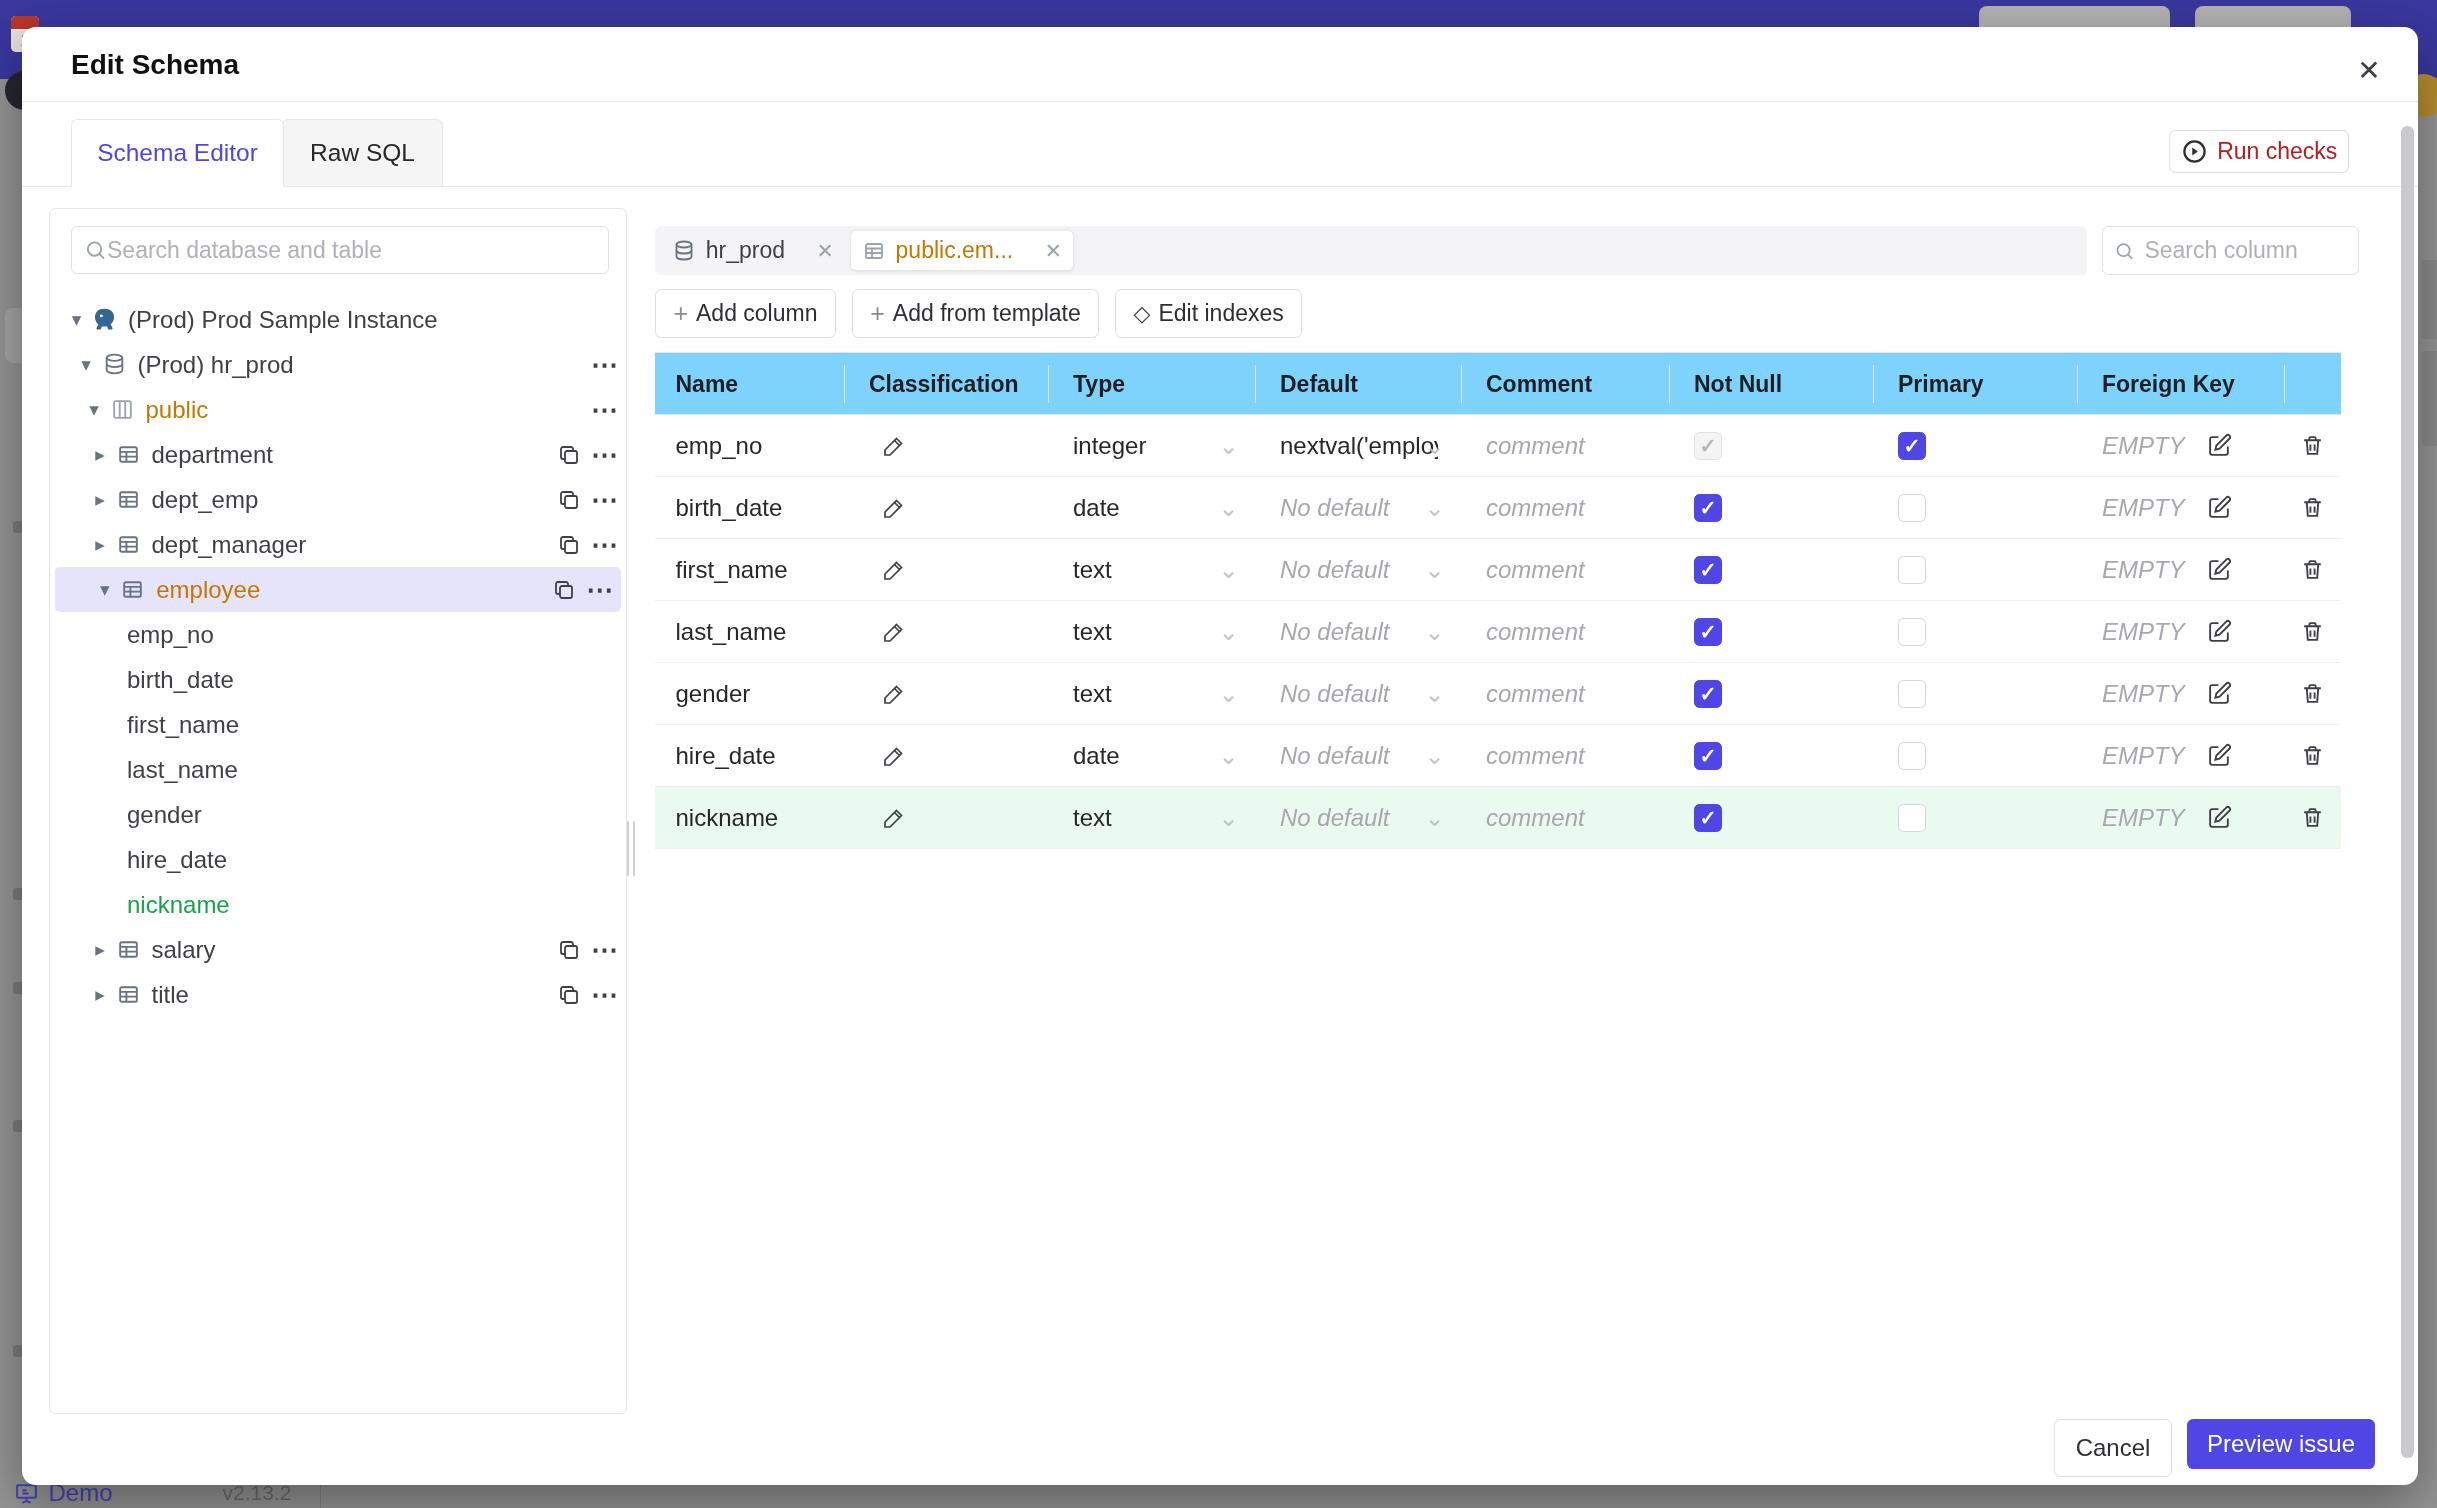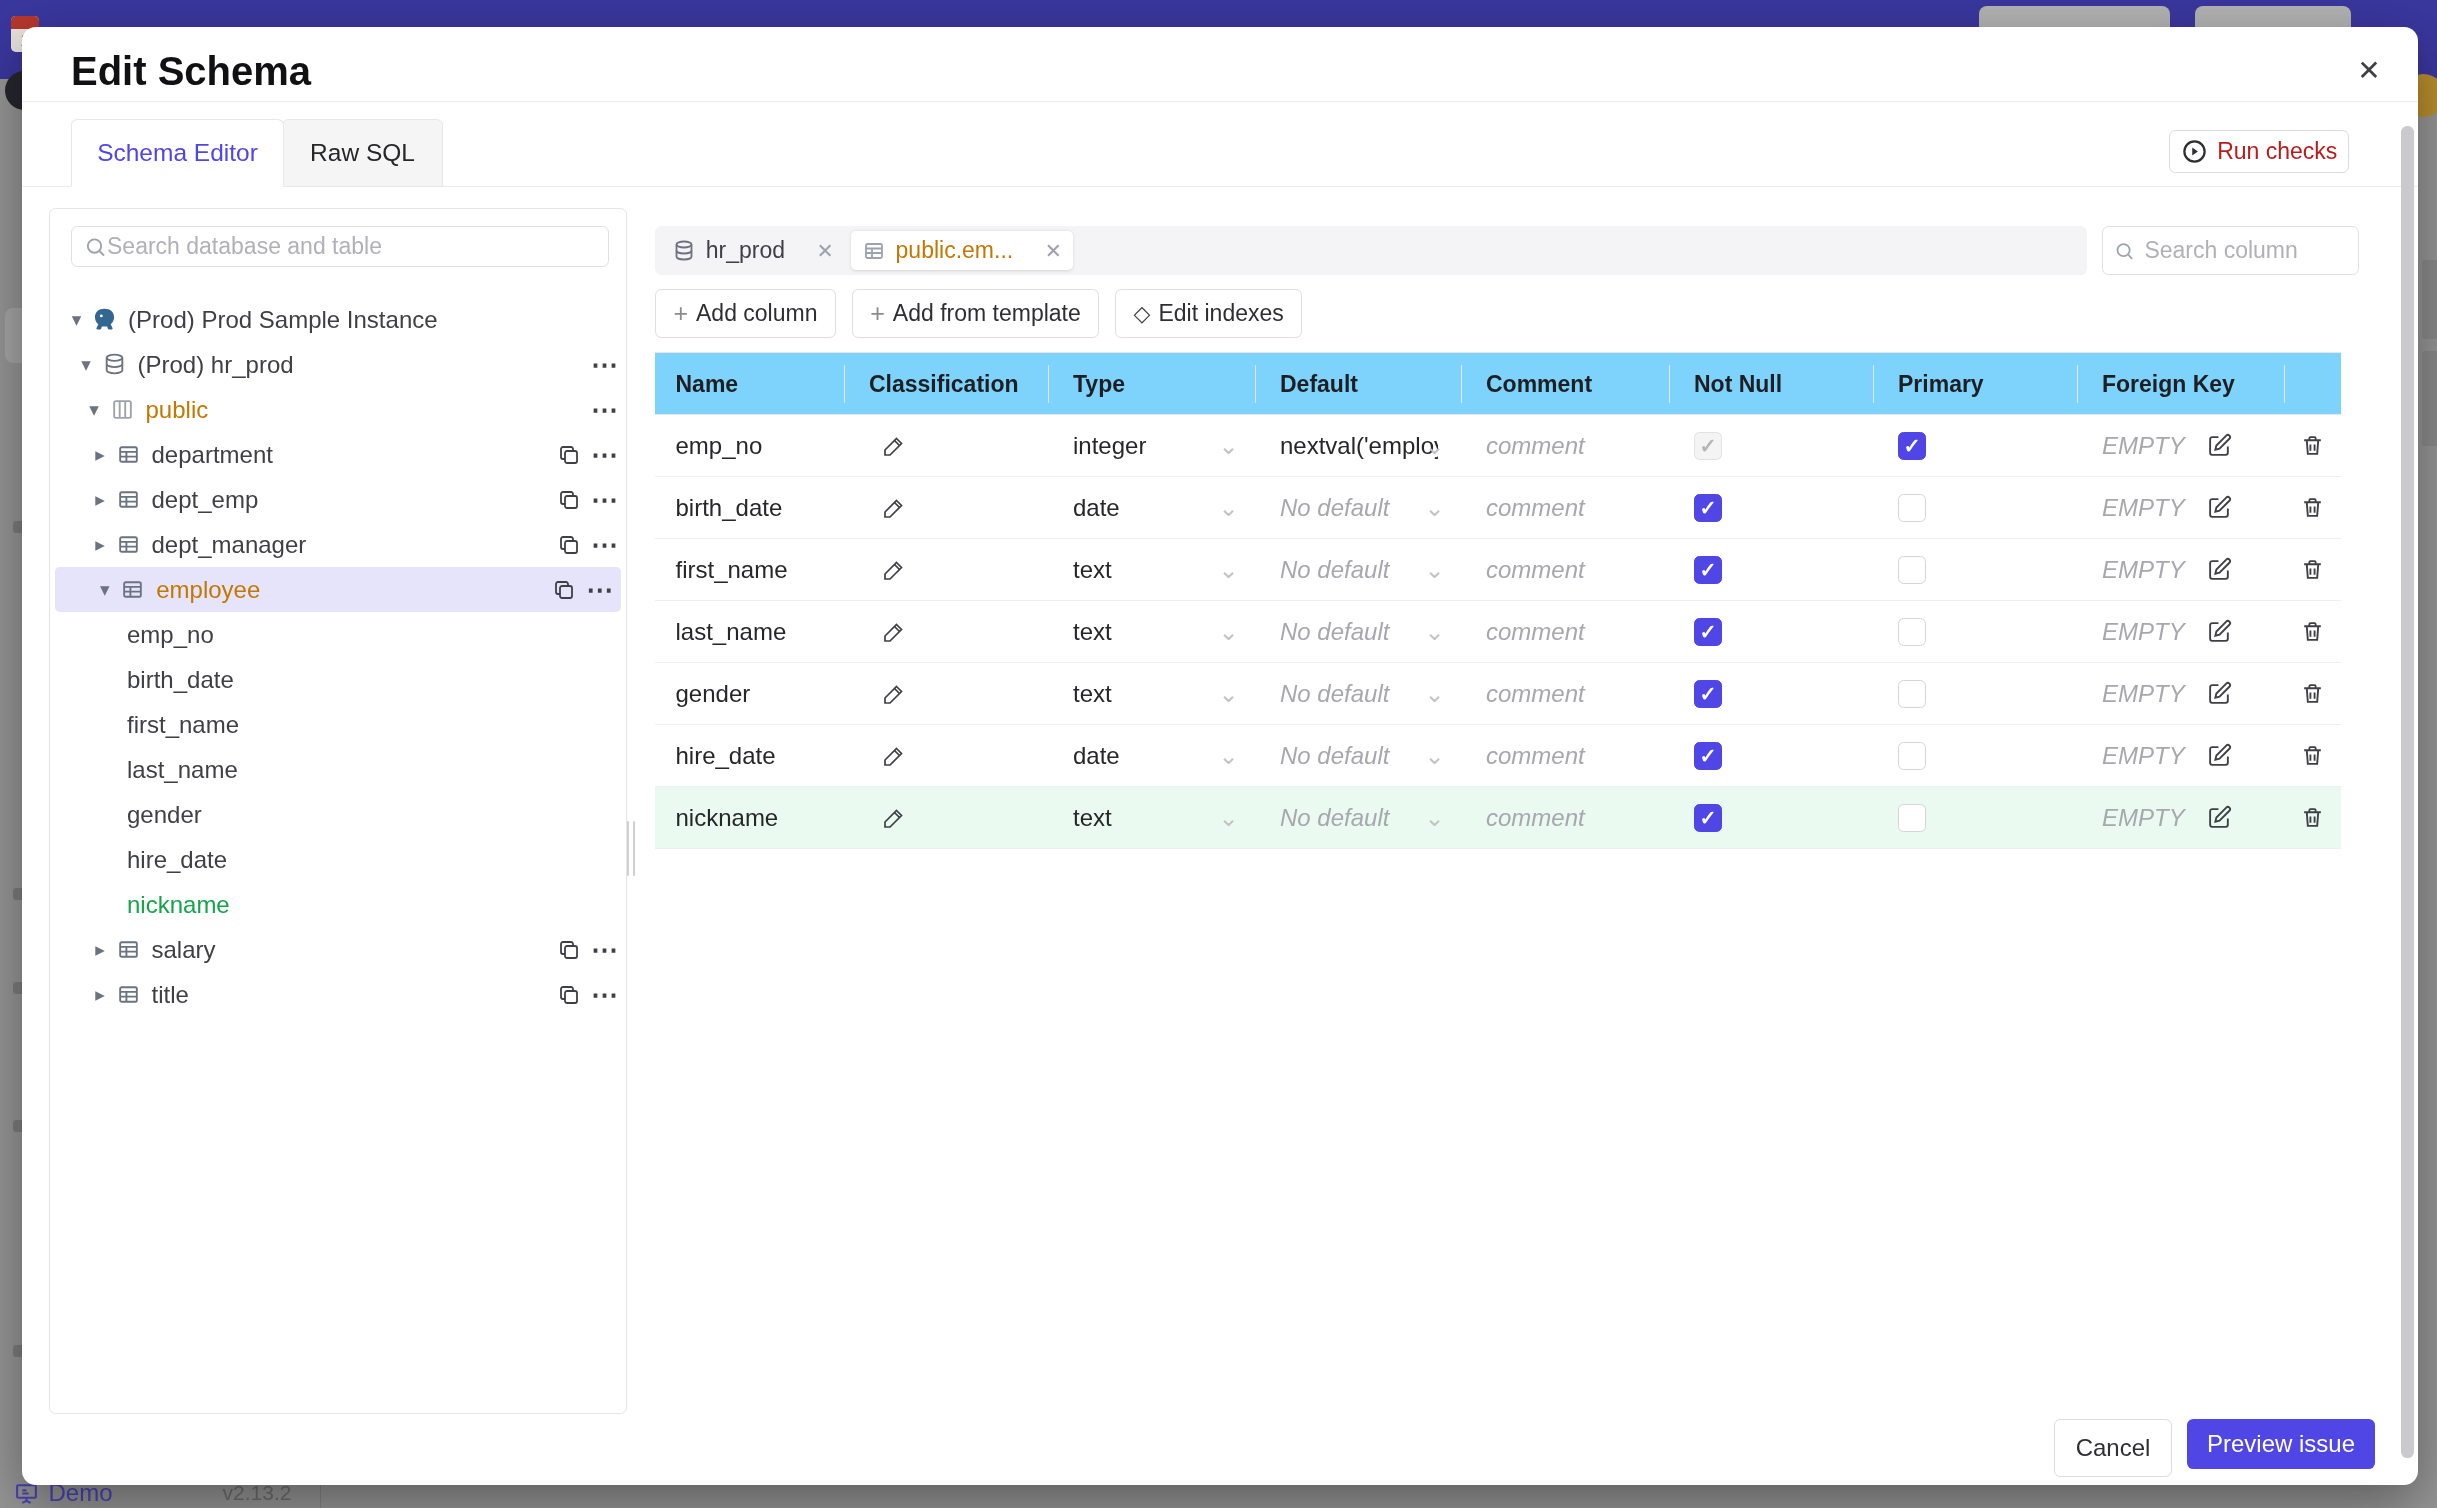--- a/index.html
+++ b/index.html
@@ -20,38 +20,38 @@
   .bg-dot { position:absolute; left:12.6px; width:12px; height:12px; border-radius:3.2px; background:#7d7d7d; }
   .bg-rrect { position:absolute; left:2422px; width:16px; border-radius:3.2px 0 0 3.2px; background:#8b8b8b; }
   .bg-footer { position:absolute; left:0; top:1478px; width:2438px; height:30px; display:flex; align-items:center; }
   .bg-demo { display:flex; align-items:center; gap:9.5px; margin-left:14px; color:#4a44b8; font-size:24px; }
   .bg-version { margin-left:110px; color:#6e6e6e; font-size:21px; }
   .bg-vline { position:absolute; left:320px; top:1478px; width:0.8px; height:30px; background:#858585; }
 
   
   .modal { position:absolute; left:22px; top:27px; width:2396px; height:1458px; background:#fff;
            border-radius:14px; box-shadow:0 19px 55px rgba(0,0,0,.38); z-index:10; }
-  .m-title { position:absolute; left:49px; top:22px; font-size:40px; font-weight:700; color:#111113; }
+  .m-title { position:absolute; left:49px; top:22px; font-size:28px; font-weight:700; color:#111113; }
   .m-close { position:absolute; left:2329px; top:25px; width:36px; height:36px; font-size:28px; color:#3f3f46;
              display:flex; align-items:center; justify-content:center; cursor:pointer; }
   .m-hdiv { position:absolute; left:0; top:74px; width:100%; height:0.8px; background:#ececee; }
 
   .tabline { position:absolute; left:0; top:159px; width:100%; height:0.8px; background:#ebebee; }
   .tab { position:absolute; top:92px; height:68px; display:flex; align-items:center; justify-content:center;
          font-size:24.5px; border:0.8px solid #e7e7ea; border-radius:6.3px 6.3px 0 0; }
   .tab.active { left:49px; width:213px; background:#fff; border-bottom:0.8px solid #fff; color:#4f46e5; z-index:2; }
   .tab.inactive { left:260px; width:161px; background:#f5f5f6; color:#27272a; }
 
   .runchecks { position:absolute; left:2147px; top:103px; width:180px; height:43px; border:0.8px solid #dcdce0;
                border-radius:6.3px; background:#fff; display:flex; align-items:center; justify-content:center;
                gap:9.5px; font-size:23px; color:#b91c1c; cursor:pointer; }
 
   
   .lpanel { position:absolute; left:27px; top:181px; width:578px; height:1206px; border:0.8px solid #e5e5e8; border-radius:6.3px; background:#fff; overflow:hidden; }
-  .search-box { position:absolute; left:20.5px; top:17.4px; width:538px; height:41px; border:0.8px solid #e0e0e4; border-radius:6.3px;
+  .search-box { position:absolute; left:20.5px; top:17.4px; width:538px; height:48px; border:0.8px solid #e0e0e4; border-radius:6.3px;
                 display:flex; align-items:center; padding:0 12.6px; gap:0; background:#fff; }
   .search-box input { border:none; outline:none; font-size:23px; width:100%; font-family:"Liberation Sans",sans-serif; color:#3f3f46; }
   .search-box input::placeholder { color:#b0b0b8; }
   .tree { position:absolute; left:0; top:88px; width:100%; }
   .trow { display:flex; align-items:center; height:45px; font-size:24px; color:#3f3f46; cursor:pointer; position:relative; }
   .trow .caret { width:28px; font-size:19px; color:#6b7280; text-align:center; flex:0 0 auto; }
   .trow .ticon { width:28px; height:28px; margin-right:9.5px; flex:0 0 auto; display:flex; align-items:center; justify-content:center; }
   .trow .tlabel { white-space:nowrap; }
   .trow .sp { flex:1; }
   .trow .act { width:32px; height:32px; display:flex; align-items:center; justify-content:center; color:#3f3f46; flex:0 0 auto; margin-right:4.7px; }

